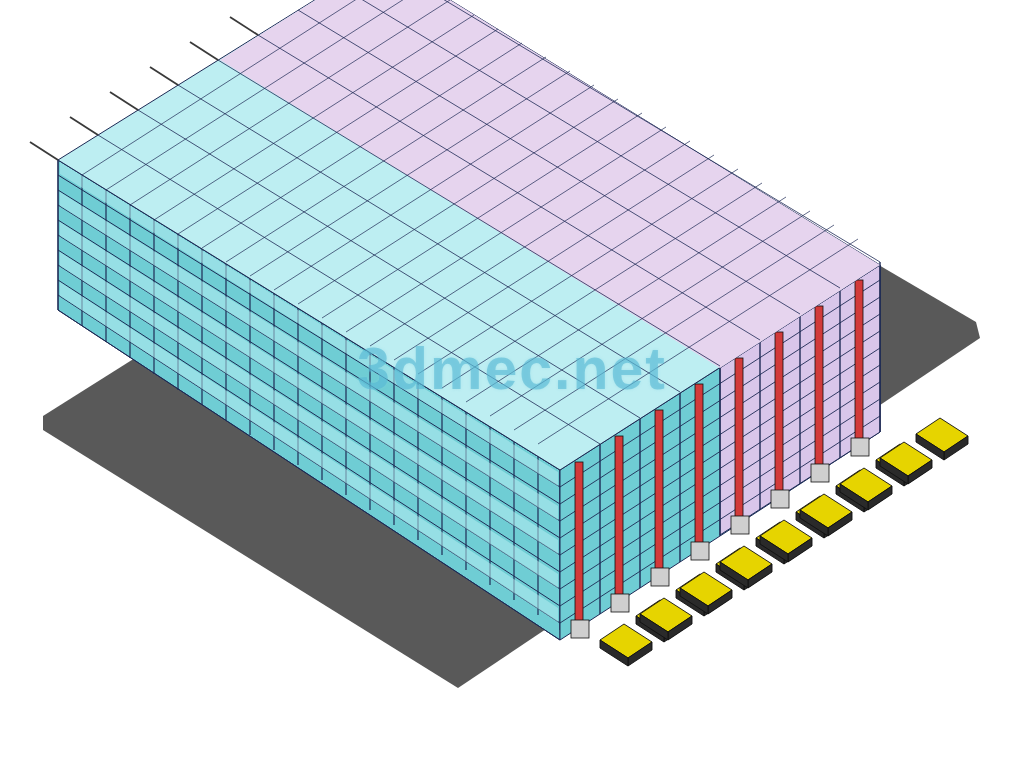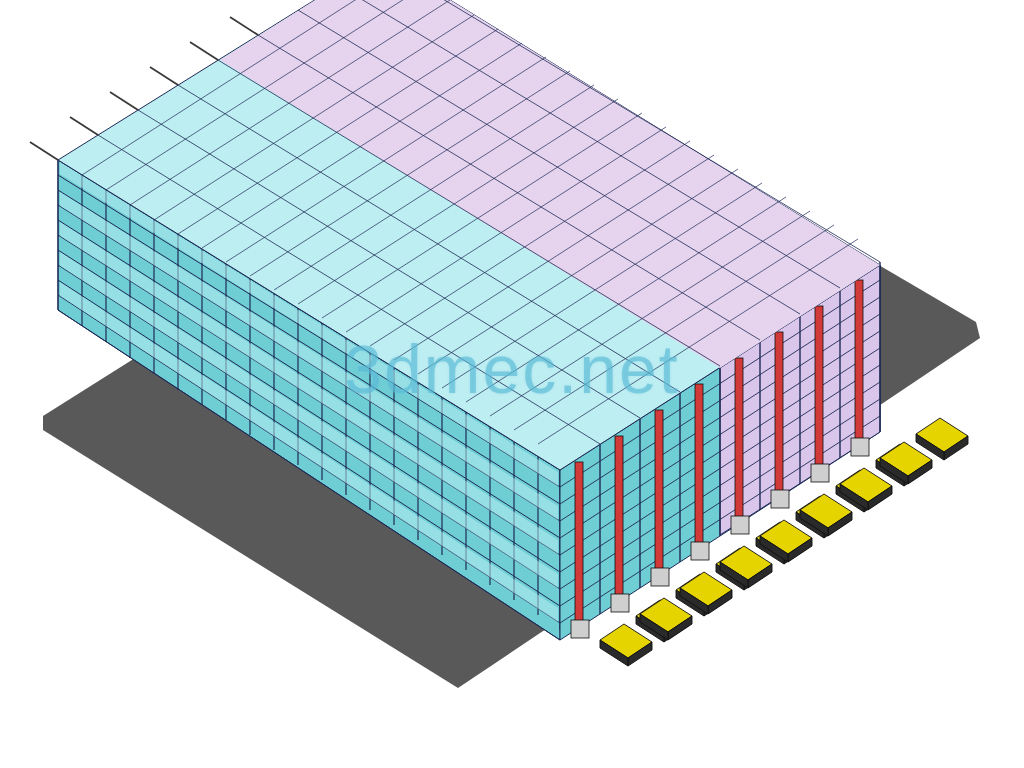--- a/index.html
+++ b/index.html
@@ -14,22 +14,22 @@
   .stage {
     position: relative;
     width: 1024px;
     height: 768px;
   }
   .watermark {
     position: absolute;
     left: 50%;
     top: 48%;
     transform: translate(-50%, -50%);
-    font-size: 68px;
-    font-weight: 400;
+    font-size: 59px;
+    font-weight: 700;
     letter-spacing: 2px;
     color: rgba(80, 180, 210, 0.55);
     text-shadow: 0 0 3px rgba(130, 210, 230, 0.4);
     user-select: none;
     pointer-events: none;
     z-index: 50;
     white-space: nowrap;
   }
   svg {
     position: absolute;

